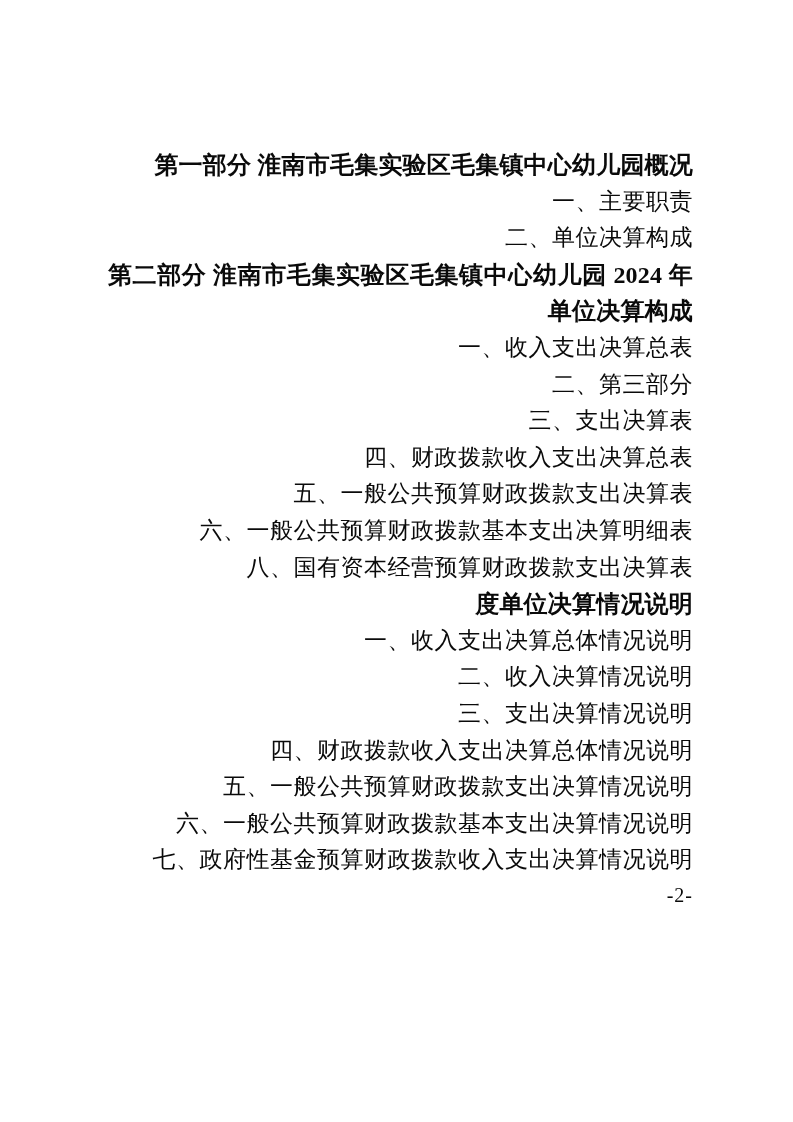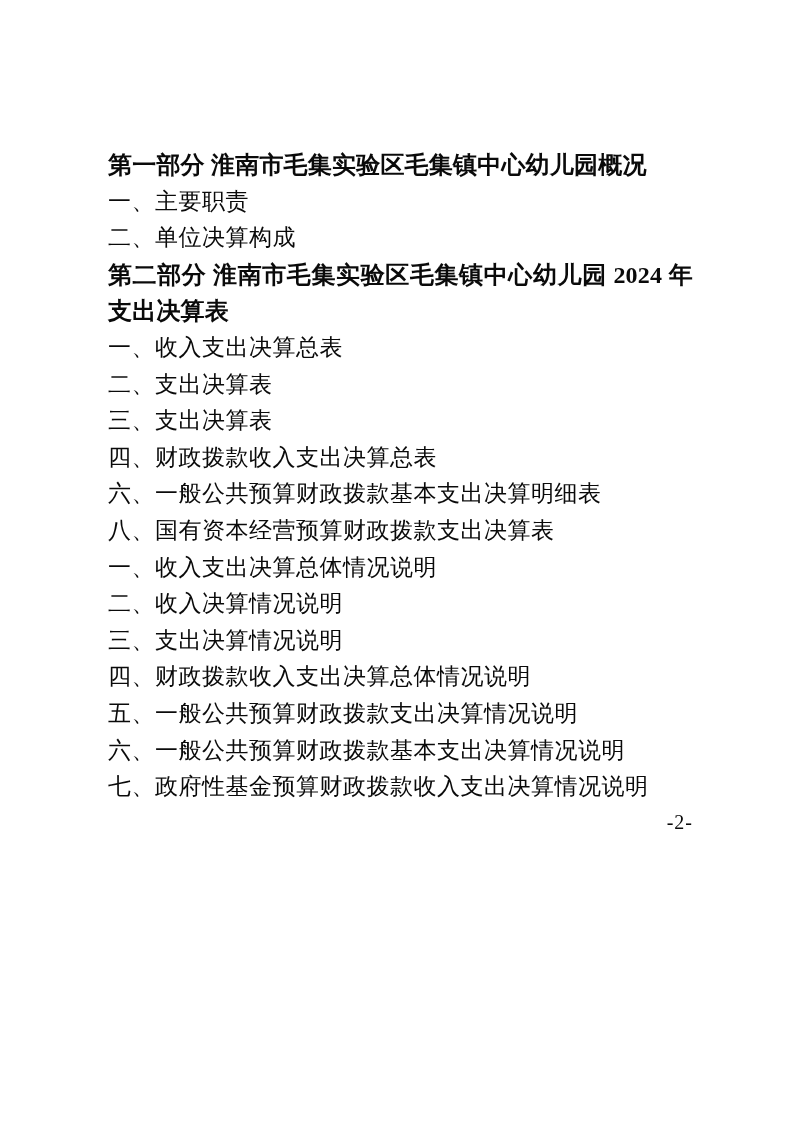--- a/index.html
+++ b/index.html
@@ -22,20 +22,21 @@
     left: 108px;
     top: 147px;
     width: 585px;
   }
   .line {
     display: block;
     font-size: 23px;
     line-height: 36.6px;
     white-space: nowrap;
     letter-spacing: 0.5px;
+    text-align: right;
   }
   .heading-line {
     font-weight: bold;
     font-size: 24px;
     letter-spacing: 0.2px;
   }
   
   .heading-fill {
     white-space: normal;
     text-align: justify;
@@ -58,28 +59,30 @@
 <body>
 
 <div class="page">
   <div class="content">
 
     <span class="line heading-line">第一部分 淮南市毛集实验区毛集镇中心幼儿园概况</span>
     <span class="line item">一、主要职责</span>
     <span class="line item">二、单位决算构成</span>
 
     <span class="line heading-line heading-fill">第二部分 淮南市毛集实验区毛集镇中心幼儿园 2024 年</span>
-    <span class="line heading-line">支出决算表</span>
+    <span class="line heading-line">单位决算构成</span>
     <span class="line item">一、收入支出决算总表</span>
-    <span class="line item">二、支出决算表</span>
+    <span class="line item">二、第三部分</span>
     <span class="line item">三、支出决算表</span>
     <span class="line item">四、财政拨款收入支出决算总表</span>
+    <span class="line item">五、一般公共预算财政拨款支出决算表</span>
     <span class="line item">六、一般公共预算财政拨款基本支出决算明细表</span>
     <span class="line item">八、国有资本经营预算财政拨款支出决算表</span>
 
+    <span class="line heading-line">度单位决算情况说明</span>
     <span class="line item">一、收入支出决算总体情况说明</span>
     <span class="line item">二、收入决算情况说明</span>
     <span class="line item">三、支出决算情况说明</span>
     <span class="line item">四、财政拨款收入支出决算总体情况说明</span>
     <span class="line item">五、一般公共预算财政拨款支出决算情况说明</span>
     <span class="line item">六、一般公共预算财政拨款基本支出决算情况说明</span>
     <span class="line item">七、政府性基金预算财政拨款收入支出决算情况说明</span>
 
     <span class="page-number">-2-</span>
 

